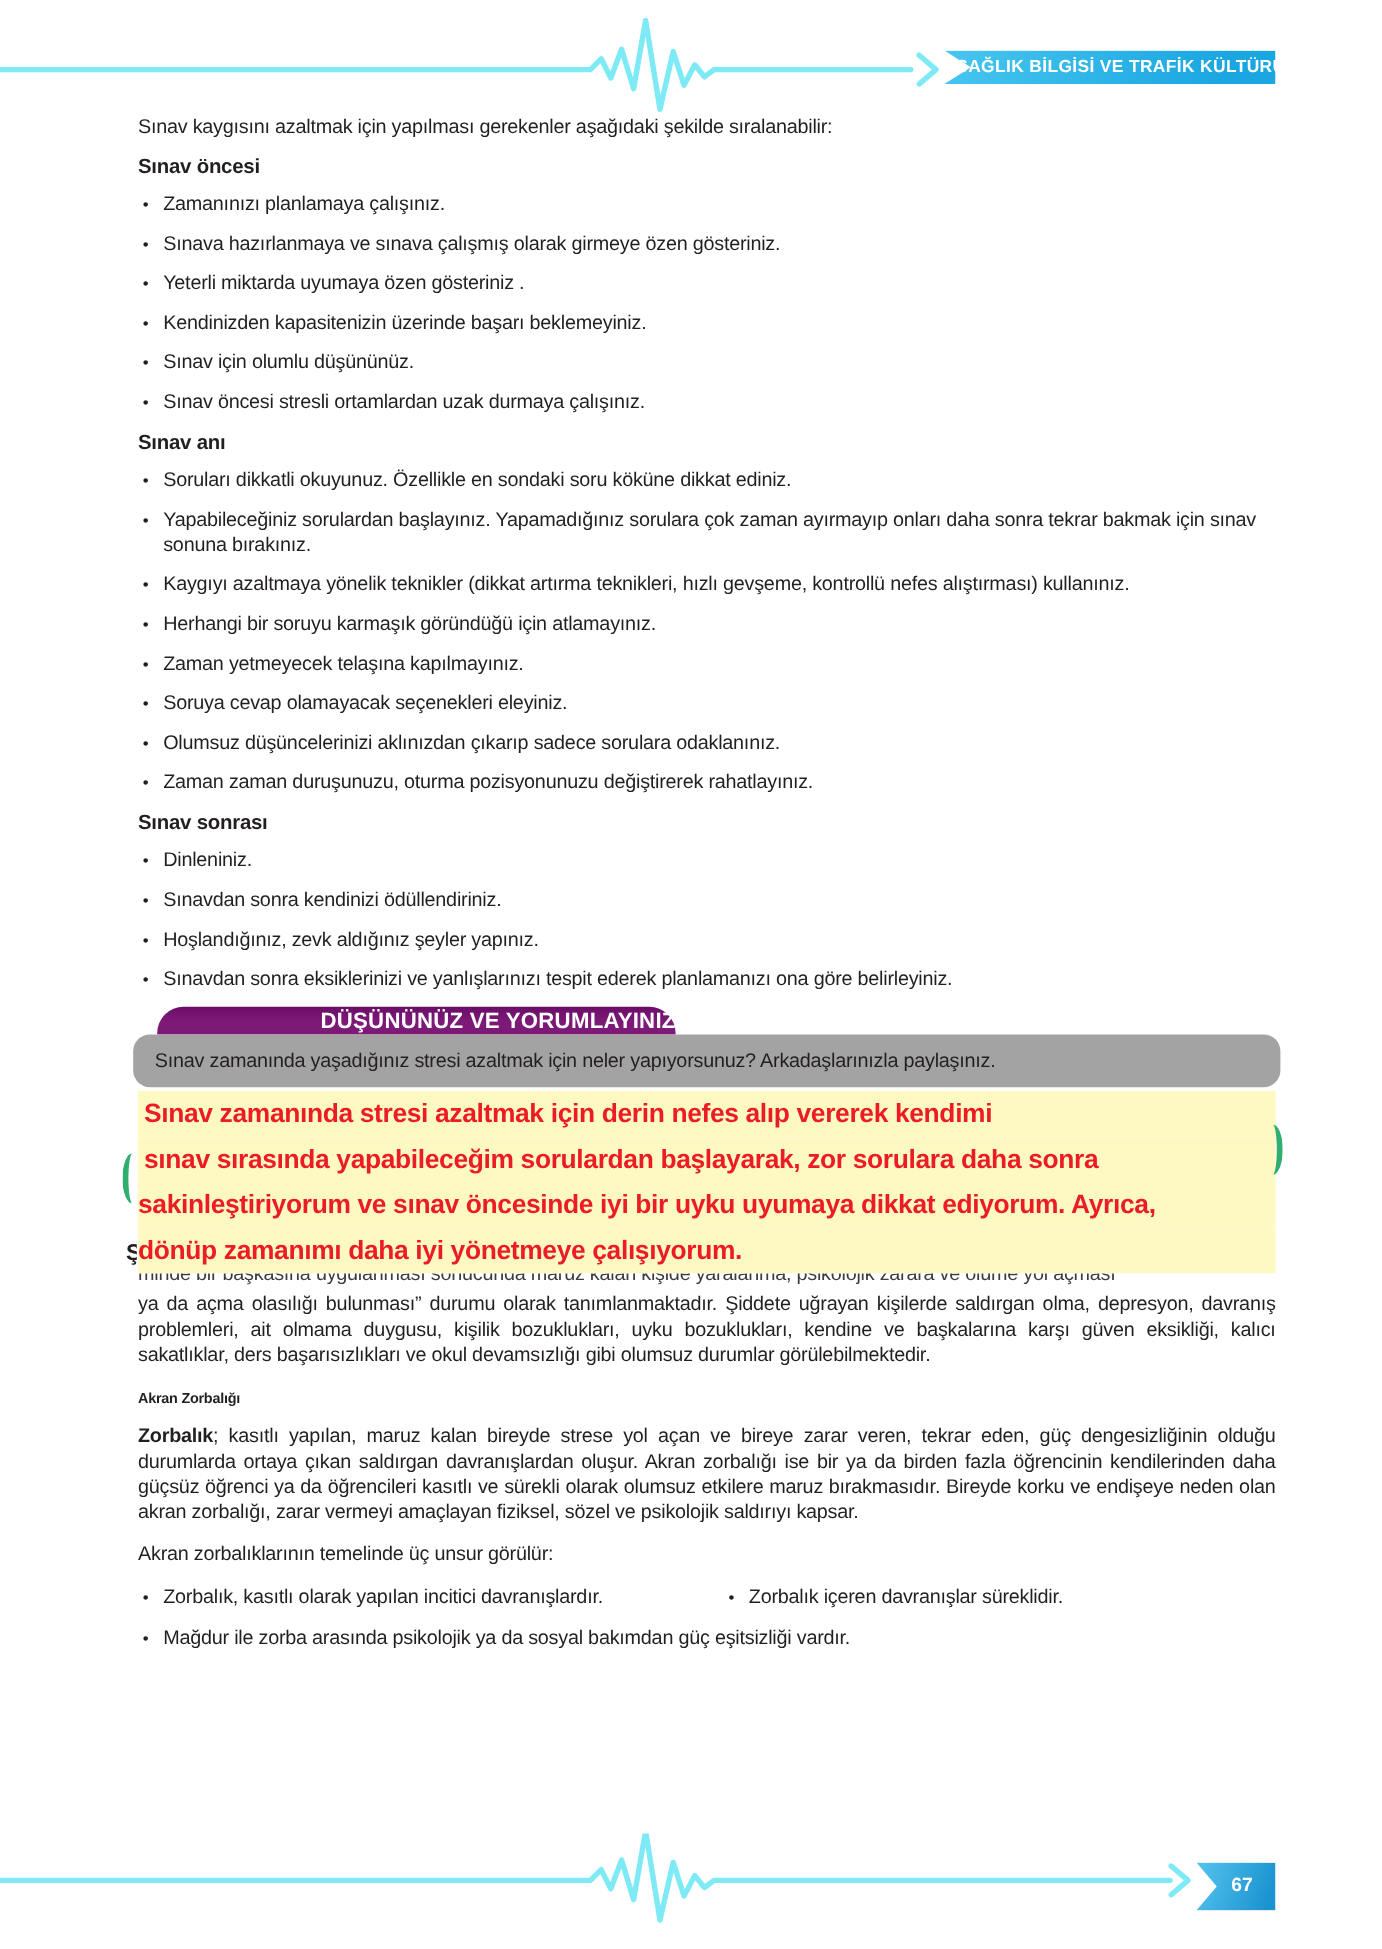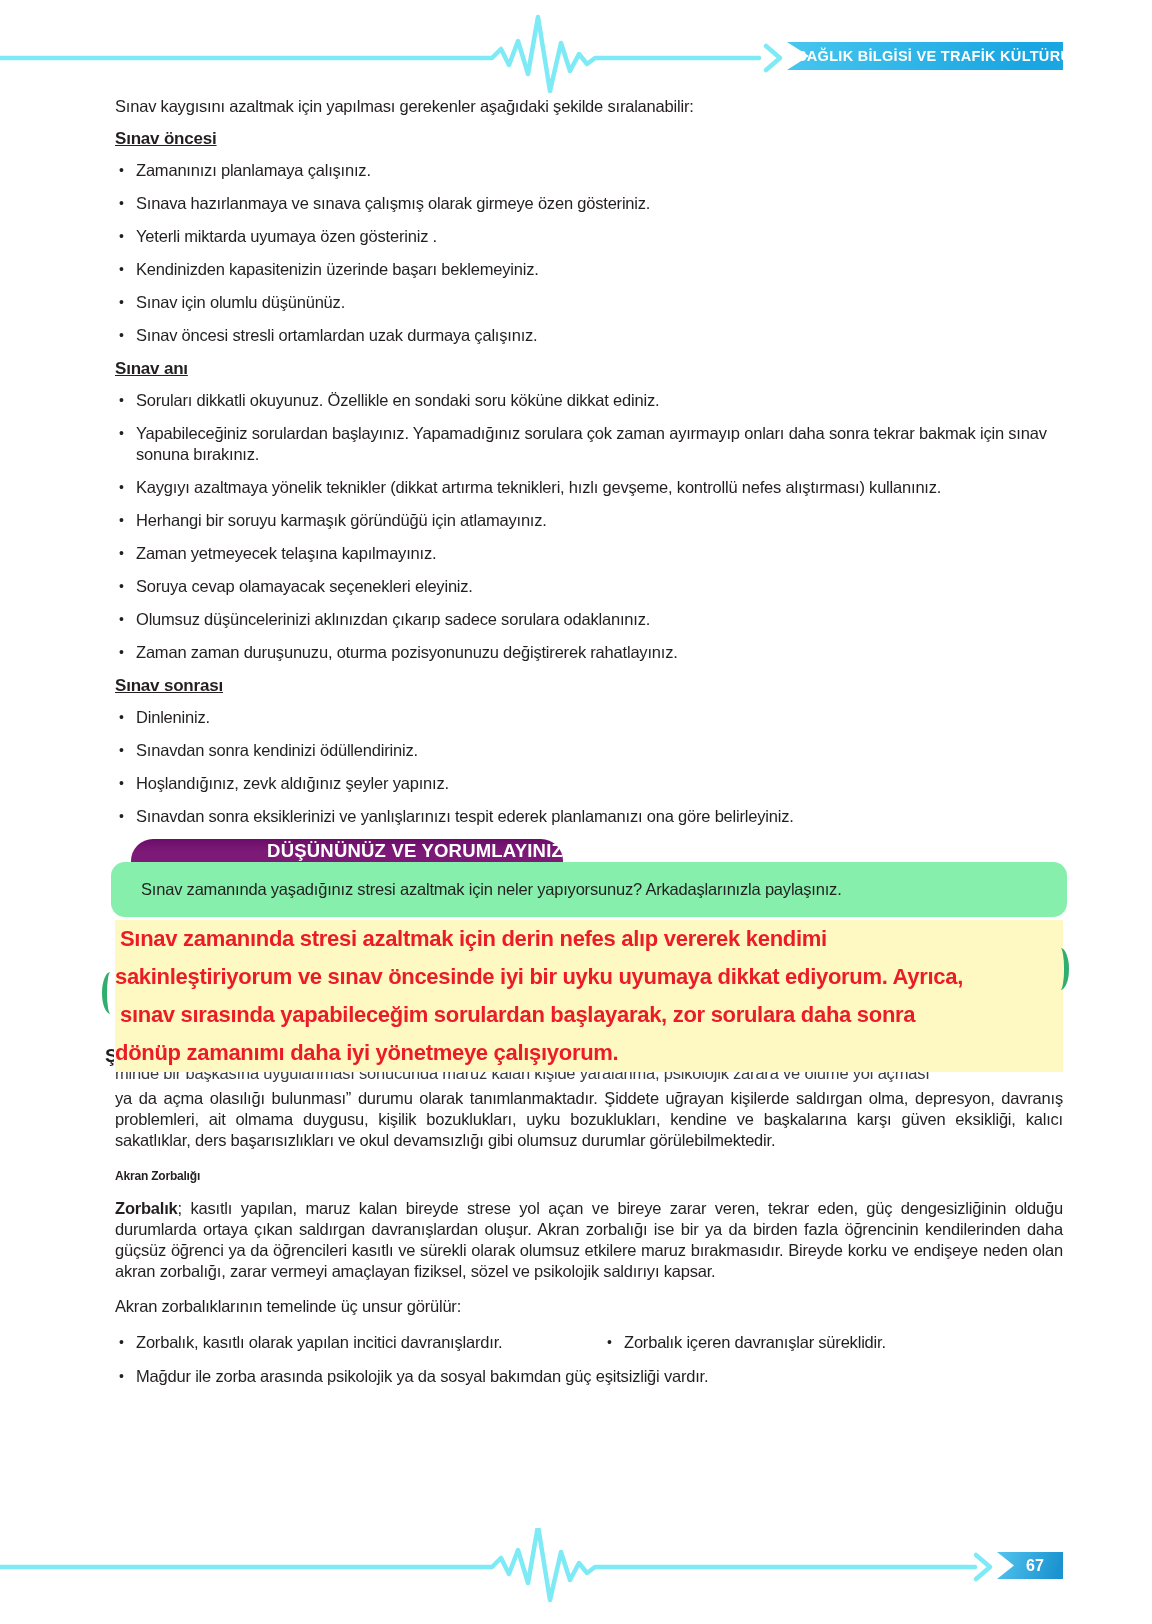--- a/index.html
+++ b/index.html
@@ -11,47 +11,47 @@
   .ecg{position:absolute;pointer-events:none;}
   .ribbon{
     position:absolute;right:89px;top:42px;width:276px;height:28px;
     background:linear-gradient(100deg,#47c6ef 0%,#1aa6e1 85%);
     clip-path:polygon(0 0,100% 0,100% 100%,0 100%,22px 50%);
     display:flex;align-items:center;justify-content:center;
     filter:drop-shadow(0 3px 2px rgba(90,90,90,.35));
   }
   .ribbon span{color:#fff;font-weight:bold;font-size:14.5px;letter-spacing:.3px;padding-left:18px;white-space:nowrap;}
   .page-badge{
-    position:absolute;right:89px;top:1552px;width:66px;height:27px;
+    position:absolute;right:89px;top:1552px;width:66px;height:40px;
     background:linear-gradient(110deg,#55c4ef 0%,#1b93d0 90%);
     clip-path:polygon(0 0,100% 0,100% 100%,0 100%,17px 50%);
     display:flex;align-items:center;justify-content:center;
     filter:drop-shadow(-2px 4px 3px rgba(110,110,110,.5));
   }
   .page-badge span{color:#fff;font-weight:bold;font-size:16px;padding-left:10px;}
   
   .content{position:absolute;left:115px;right:89px;top:96px;font-size:16.5px;line-height:21px;letter-spacing:-0.2px;}
   .intro{margin:0 0 11px 0;}
-  h3.sec{font-size:17px;margin:4px 0 11px 0;letter-spacing:-0.2px;text-decoration:underline;}
+  h3.sec{font-size:17px;margin:4px 0 11px 0;letter-spacing:-0.2px;}
   .bullet{display:flex;margin:0 0 12px 0;}
   .bullet .dot{width:17px;flex:0 0 17px;text-align:left;padding-left:4px;font-size:14px;line-height:21px;}
   .bullet .bt{flex:1;}
   .two-col{display:flex;margin:0 0 13px 0;}
   .two-col .bullet{margin:0;}
   .two-col .c1{width:488px;flex:0 0 488px;}
   
   .think-banner{
     margin:10px 0 0 16px;width:432px;height:23px;border-radius:22px 22px 0 0;
     background:linear-gradient(180deg,#6a0d68 0%,#7d1a78 55%);
     display:flex;align-items:center;justify-content:flex-end;
   }
   .think-banner span{color:#fff;font-weight:bold;font-size:18.5px;letter-spacing:.2px;}
   .question-box{
-    margin-left:-4px;width:calc(100% + 8px);height:55px;border-radius:14px;background:#86efac;
-    display:flex;align-items:center;padding:0 0 0 30px;box-sizing:border-box;
+    margin-left:-4px;width:calc(100% + 8px);height:44px;border-radius:14px;background:#a3a3a3;
+    display:flex;align-items:center;padding:0 0 0 18px;box-sizing:border-box;
   }
   
   .answer{position:relative;background:#fff;margin-top:3px;z-index:2;}
   .answer .ln{font-weight:bold;color:#ec1c24;font-size:22px;line-height:38px;letter-spacing:-0.3px;white-space:nowrap;background:#fef9c3;}
   .answer .ln.indent{padding-left:5px;}
   .green-mark{position:absolute;width:12px;height:42px;z-index:1;}
   .green-mark.left{left:-13px;top:52px;border-left:5px solid #2fae6e;border-radius:50%;}
   .green-mark.right{right:-6px;top:28px;border-right:5px solid #2fae6e;border-radius:50%;}
   .hidden-frag{position:absolute;left:-10px;bottom:6px;width:9px;overflow:hidden;color:#231f20;font-weight:bold;font-size:19px;z-index:1;}
   
@@ -163,22 +163,22 @@
     </div>
     <div class="question-box">
       <span>Sınav zamanında yaşadığınız stresi azaltmak için neler yapıyorsunuz? Arkadaşlarınızla paylaşınız.</span>
     </div>
 
     <div class="answer">
       <div class="green-mark left"></div>
       <div class="green-mark right"></div>
       <div class="hidden-frag">Ş</div>
       <div class="ln indent">Sınav zamanında stresi azaltmak için derin nefes alıp vererek kendimi</div>
+      <div class="ln indent">sınav sırasında yapabileceğim sorulardan başlayarak, zor sorulara daha sonra</div>
       <div class="ln">sakinleştiriyorum ve sınav öncesinde iyi bir uyku uyumaya dikkat ediyorum. Ayrıca,</div>
-      <div class="ln indent">sınav sırasında yapabileceğim sorulardan başlayarak, zor sorulara daha sonra</div>
       <div class="ln">dönüp zamanımı daha iyi yönetmeye çalışıyorum.</div>
     </div>
 
     <div class="clipped">
       <div class="inner">minde bir başkasına uygulanması sonucunda maruz kalan kişide yaralanma, psikolojik zarara ve ölüme yol açması</div>
     </div>
     <p class="para">ya da açma olasılığı bulunması” durumu olarak tanımlanmaktadır. Şiddete uğrayan kişilerde saldırgan olma, depresyon, davranış problemleri, ait olmama duygusu, kişilik bozuklukları, uyku bozuklukları, kendine ve başkalarına karşı güven eksikliği, kalıcı sakatlıklar, ders başarısızlıkları ve okul devamsızlığı gibi olumsuz durumlar görülebilmektedir.</p>
 
     <h3 class="topic">Akran Zorbalığı</h3>
     <p class="para"><b>Zorbalık</b><span>; kasıtlı yapılan, maruz kalan bireyde strese yol açan ve bireye zarar veren, tekrar eden, güç dengesizliğinin olduğu durumlarda ortaya çıkan saldırgan davranışlardan oluşur. Akran zorbalığı ise bir ya da birden fazla öğrencinin kendilerinden daha güçsüz öğrenci ya da öğrencileri kasıtlı ve sürekli olarak olumsuz etkilere maruz bırakmasıdır. Bireyde korku ve endişeye neden olan akran zorbalığı, zarar vermeyi amaçlayan fiziksel, sözel ve psikolojik saldırıyı kapsar.</span></p>

